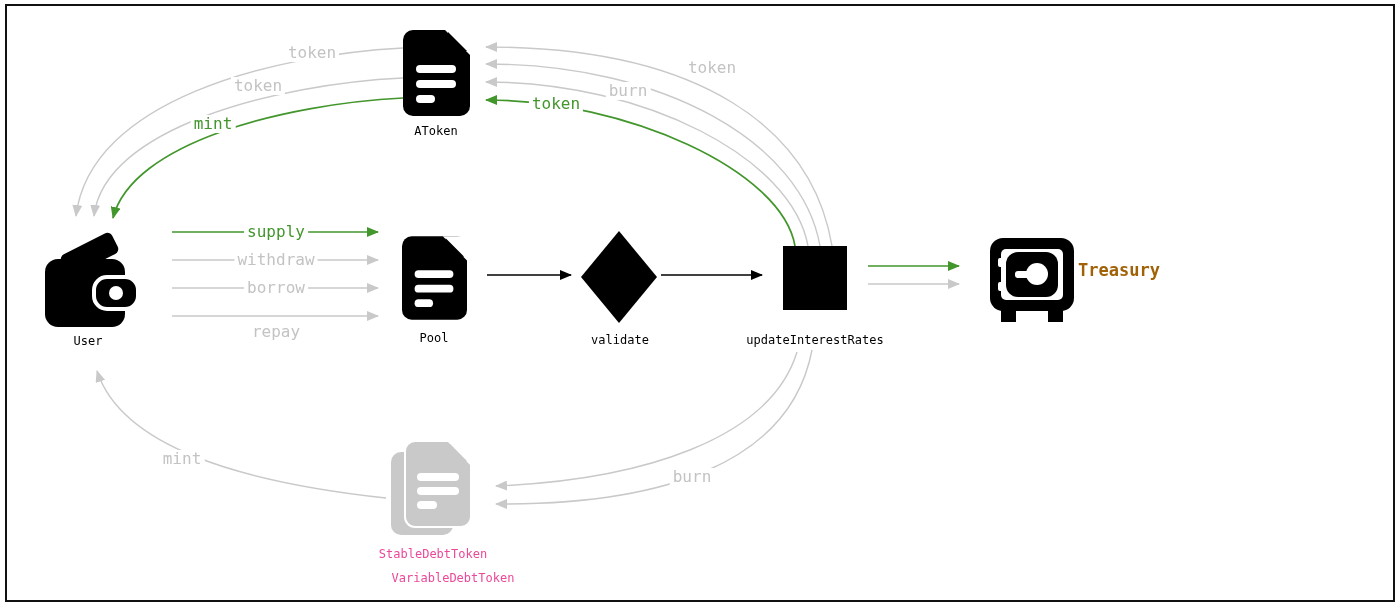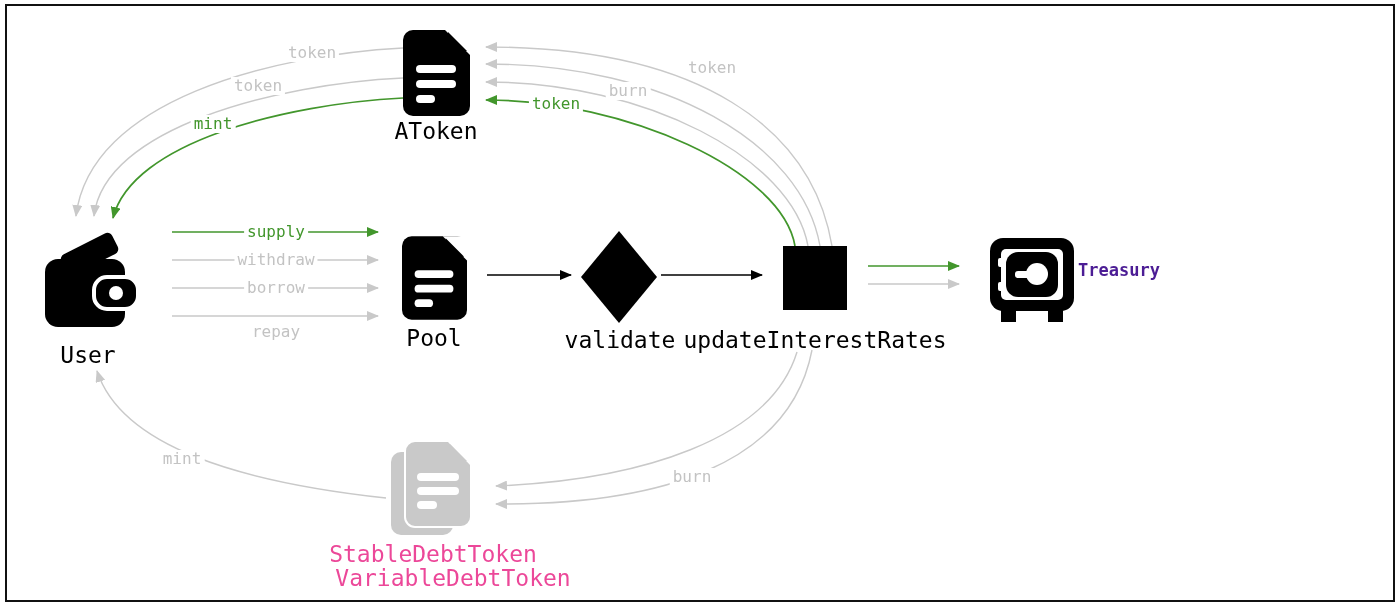--- a/index.html
+++ b/index.html
@@ -7,26 +7,26 @@
          font-family:"DejaVu Sans Mono",monospace;}
   #frame{position:absolute;left:5px;top:4px;width:1386px;height:594px;border:2px solid #111;}
   #edges{position:absolute;left:0;top:0;width:1400px;height:607px;}
   .e-gray{stroke:#c9c9c9;stroke-width:1.4;fill:none;}
   .e-gray2{stroke:#c9c9c9;stroke-width:1.7;fill:none;}
   .e-green{stroke:#42962c;stroke-width:1.7;fill:none;}
   .e-black{stroke:#000;stroke-width:1.6;fill:none;}
   .icon{position:absolute;}
   .lbl{position:absolute;transform:translate(-50%,-50%);font-size:16px;line-height:1;
        background:#fff;padding:1px 3px;white-space:nowrap;}
-  .node-lbl{position:absolute;transform:translate(-50%,-50%);font-size:23px;line-height:1;
+  .node-lbl{position:absolute;transform:translate(-50%,-50%);font-size:12px;line-height:1;
        color:#000;white-space:nowrap;background:transparent;}
   .gray{color:#c3c3c3;}
   .green{color:#42962c;}
   .graynode{color:#ec4899;}
-  #treasury-text{position:absolute;left:1078px;top:258px;font-size:17px;line-height:24px;color:#4c1d95;}
+  #treasury-text{position:absolute;left:1078px;top:258px;font-size:17px;line-height:24px;color:#a16207;}
   #treasury-text .t1{font-weight:bold;}
   #update-square{position:absolute;left:783px;top:246px;width:64px;height:64px;background:#000;}
 </style>
 </head>
 <body>
 
 <div id="stage">
   <div id="frame"></div>
 
   <svg id="edges" viewBox="0 0 1400 607">
@@ -129,21 +129,21 @@
       <rect x="15" y="1" width="66" height="86" rx="10" fill="#c9c9c9" stroke="#fff" stroke-width="2"></rect>
       <polygon points="57,1 81,1 81,26" fill="#fff"></polygon>
       <polygon points="60,4 77,21 60,21" fill="#c9c9c9"></polygon>
       <rect x="27" y="33" width="42" height="8" rx="4" fill="#fff"></rect>
       <rect x="27" y="47" width="42" height="8" rx="4" fill="#fff"></rect>
       <rect x="27" y="61" width="20" height="8" rx="4" fill="#fff"></rect>
     </svg>
   </div>
 
   <span class="node-lbl" style="left:436px;top:131px;">AToken</span>
-  <span class="node-lbl" style="left:88px;top:355px;">User</span>
+  <span class="node-lbl" style="left:88px;top:341px;">User</span>
   <span class="node-lbl" style="left:434px;top:338px;">Pool</span>
   <span class="node-lbl" style="left:620px;top:340px;">validate</span>
   <span class="node-lbl" style="left:815px;top:340px;">updateInterestRates</span>
 
   <div id="treasury-text">
     <div class="t1">Treasury</div>
   </div>
 
   <span class="node-lbl graynode" style="left:433px;top:554px;">StableDebtToken</span>
   <span class="node-lbl graynode" style="left:433px;top:578px;margin-left:20px;">VariableDebtToken</span>

